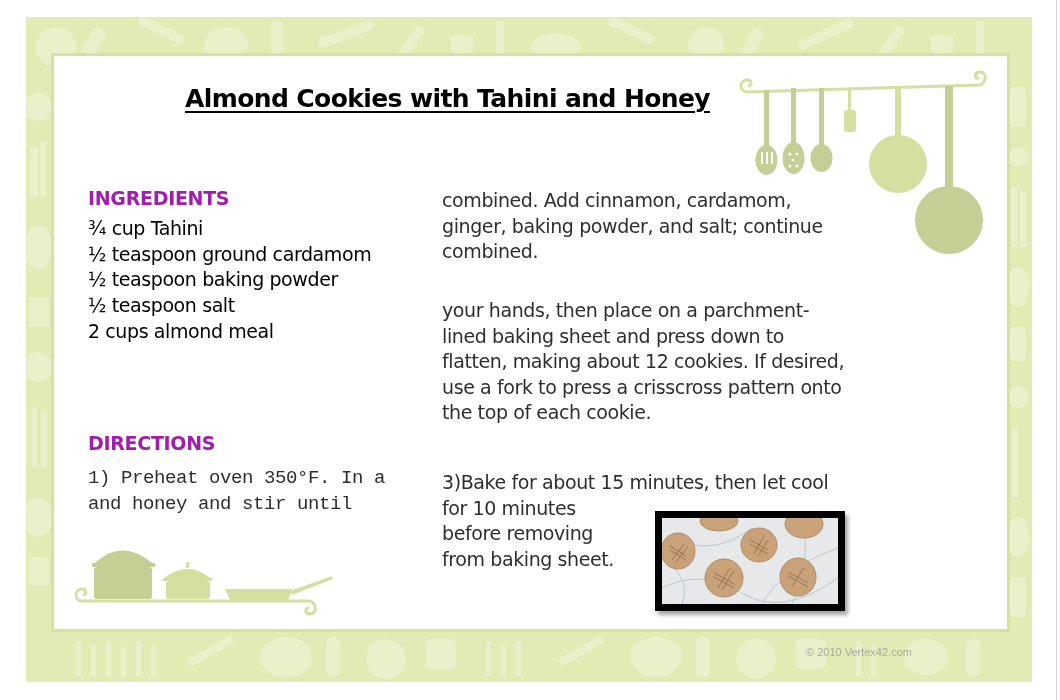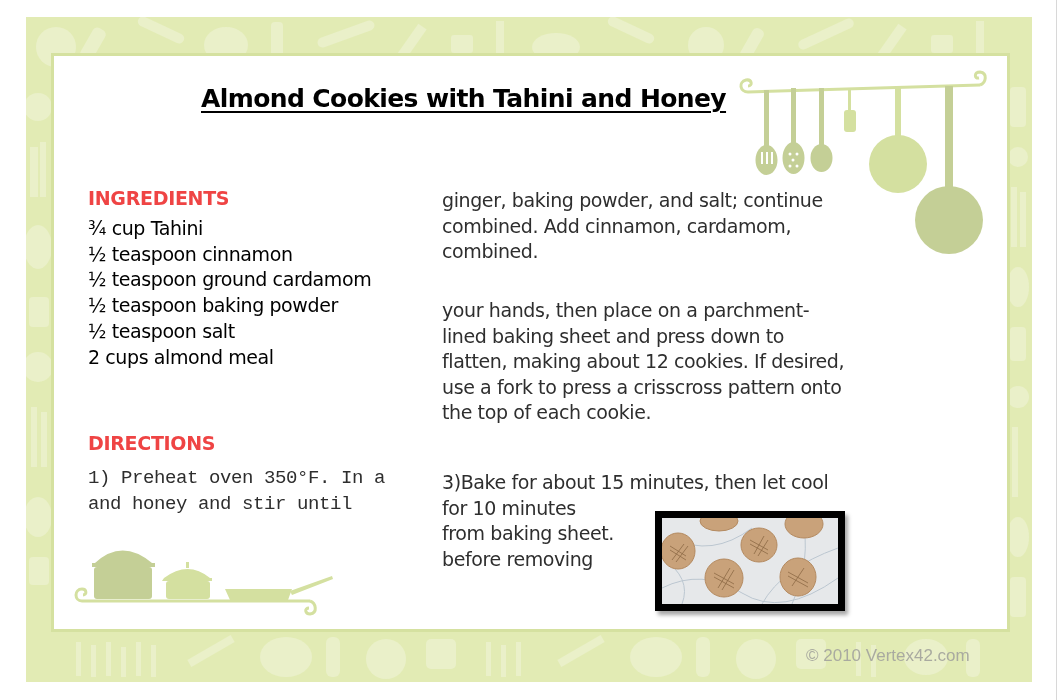--- a/index.html
+++ b/index.html
@@ -16,35 +16,35 @@
   .pattern { position:absolute; left:0; top:0; width:100%; height:100%; }
   .card-inner {
     position:absolute; left:54px; top:56px; width:953px; height:573px;
     background:#ffffff;
     box-shadow: 0 0 0 3px #d5e1a0;
   }
   .title {
     position:absolute; left:185px; top:84px; width:540px;
     font-size:25px; font-weight:bold; color:#000;
     text-decoration:underline; text-underline-offset:4px; text-decoration-thickness:2px;
-    letter-spacing:-0.6px; white-space:nowrap;margin-left:16px;
-  }
-  .heading { position:absolute; font-size:19px; font-weight:bold; color:#ef4444; letter-spacing:-0.3px; }
+    letter-spacing:-0.6px; white-space:nowrap;
+  }
+  .heading { position:absolute; font-size:19px; font-weight:bold; color:#a21caf; letter-spacing:-0.3px; }
   .ing-list { position:absolute; left:88px; top:216px; margin:0; padding:0; list-style:none; }
   .ing-list li { font-size:19px; line-height:25.7px; color:#000; letter-spacing:-0.4px; white-space:nowrap; }
   .dir { position:absolute; font-size:19px; line-height:25.5px; color:#2e2e2e; letter-spacing:-0.4px; white-space:nowrap; }
   .dir div { height:25.5px; }
   .photo {
     position:absolute; left:655px; top:511px; width:176px; height:86px;
     border:7px solid #000; box-shadow:3px 4px 4px rgba(0,0,0,0.35);
     overflow:hidden; background:#e8e9ea;
   }
   .copyright {
     position:absolute; left:806px; top:646px; font-family:"Liberation Sans", sans-serif;
-    font-size:17px; color:#a9aaa0;
+    font-size:11px; color:#a9aaa0;
   }
 </style>
 </head>
 <body>
 
 <div class="edge-line"></div>
 
 <div class="card-border">
   <svg class="pattern" viewBox="0 0 1006 665" preserveAspectRatio="none">
     <g fill="#ebf1cc" opacity="0.9">
@@ -170,53 +170,52 @@
     <path d="M220 53 L262 38 L263 41 L222 57 Z"></path>
   </g>
 </svg>
 
 <div class="title">Almond Cookies with Tahini and Honey</div>
 
 <div class="heading" style="left:88px; top:187px;">INGREDIENTS</div>
 
 <ul class="ing-list">
   <li>¾ cup Tahini</li>
-  <li>½ teaspoon cinnamon</li>
   <li>½ teaspoon ground cardamom</li>
   <li>½ teaspoon baking powder</li>
   <li>½ teaspoon salt</li>
   <li>2 cups almond meal</li>
 </ul>
 
 <div class="heading" style="left:88px; top:432px;">DIRECTIONS</div>
 
 <div class="dir" style="left:88px; top:466px;font-family:Liberation Mono, monospace;">
   <div>1) Preheat oven 350°F. In a</div>
   <div>and honey and stir until</div>
 </div>
 
 <div class="dir" style="left:442px; top:188px;">
+  <div>combined. Add cinnamon, cardamom,</div>
   <div>ginger, baking powder, and salt; continue</div>
-  <div>combined. Add cinnamon, cardamom,</div>
   <div>combined.</div>
 </div>
 
 <div class="dir" style="left:442px; top:298px;">
   <div>your hands, then place on a parchment-</div>
   <div>lined baking sheet and press down to</div>
   <div>flatten, making about 12 cookies. If desired,</div>
   <div>use a fork to press a crisscross pattern onto</div>
   <div>the top of each cookie.</div>
 </div>
 
 <div class="dir" style="left:442px; top:470px;">
   <div>3)Bake for about 15 minutes, then let cool</div>
   <div>for 10 minutes</div>
+  <div>before removing</div>
   <div>from baking sheet.</div>
-  <div>before removing</div>
 </div>
 
 <div class="photo" title="Six almond tahini cookies with crisscross fork marks on a marble surface">
   <svg width="176" height="86" viewBox="0 0 176 86">
     <rect width="176" height="86" fill="#e6e8ea"></rect>
     <g stroke="#9fb0bf" stroke-width="1" opacity="0.6" fill="none">
       <path d="M0 70 Q40 50 80 75 T176 60"></path>
         <path d="M10 20 Q50 40 90 10"></path>
         <path d="M100 86 Q120 50 176 30"></path>
       <path d="M0 40 Q30 60 20 86"></path>

